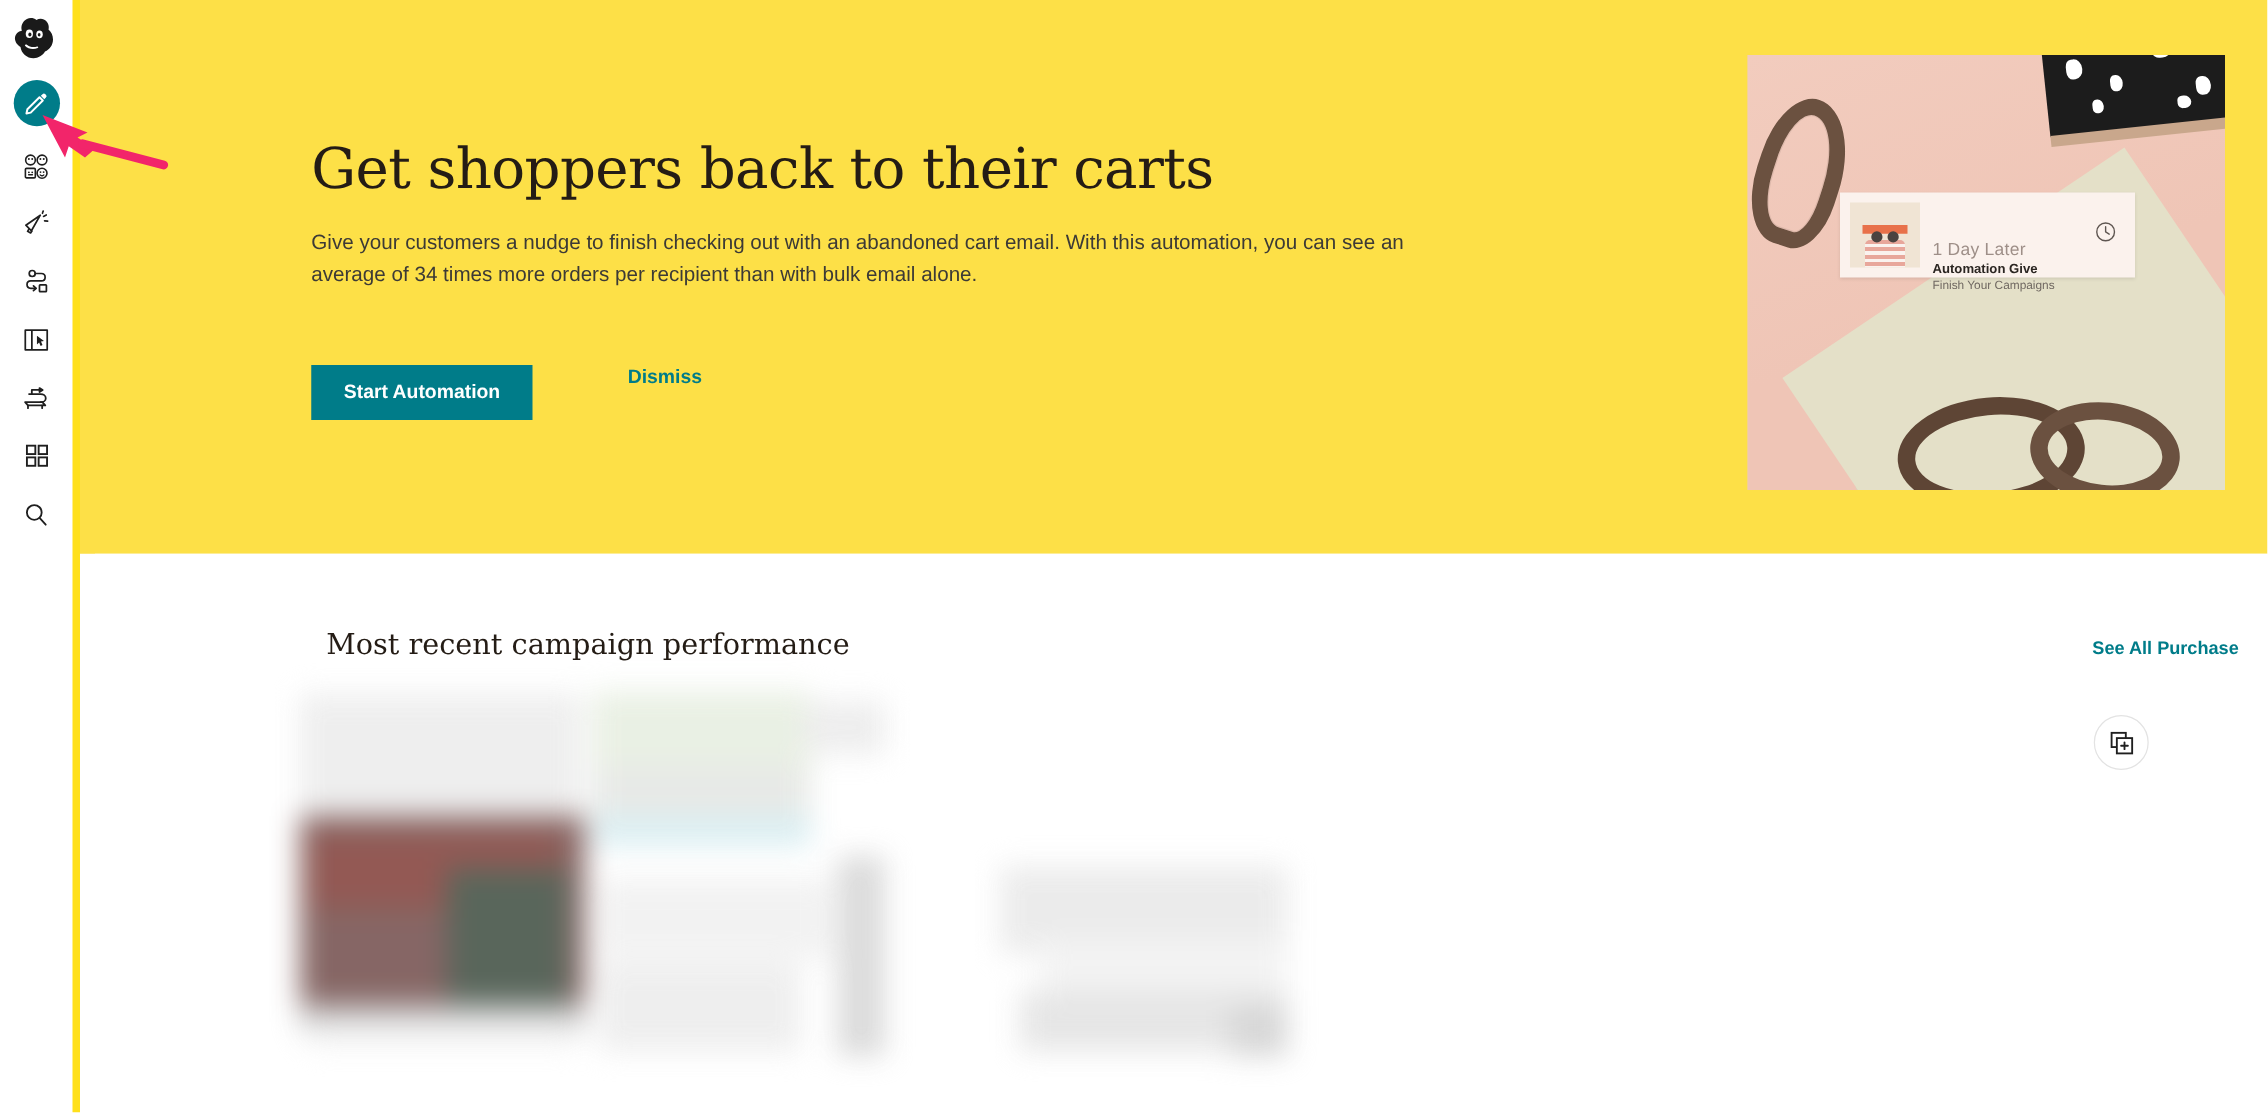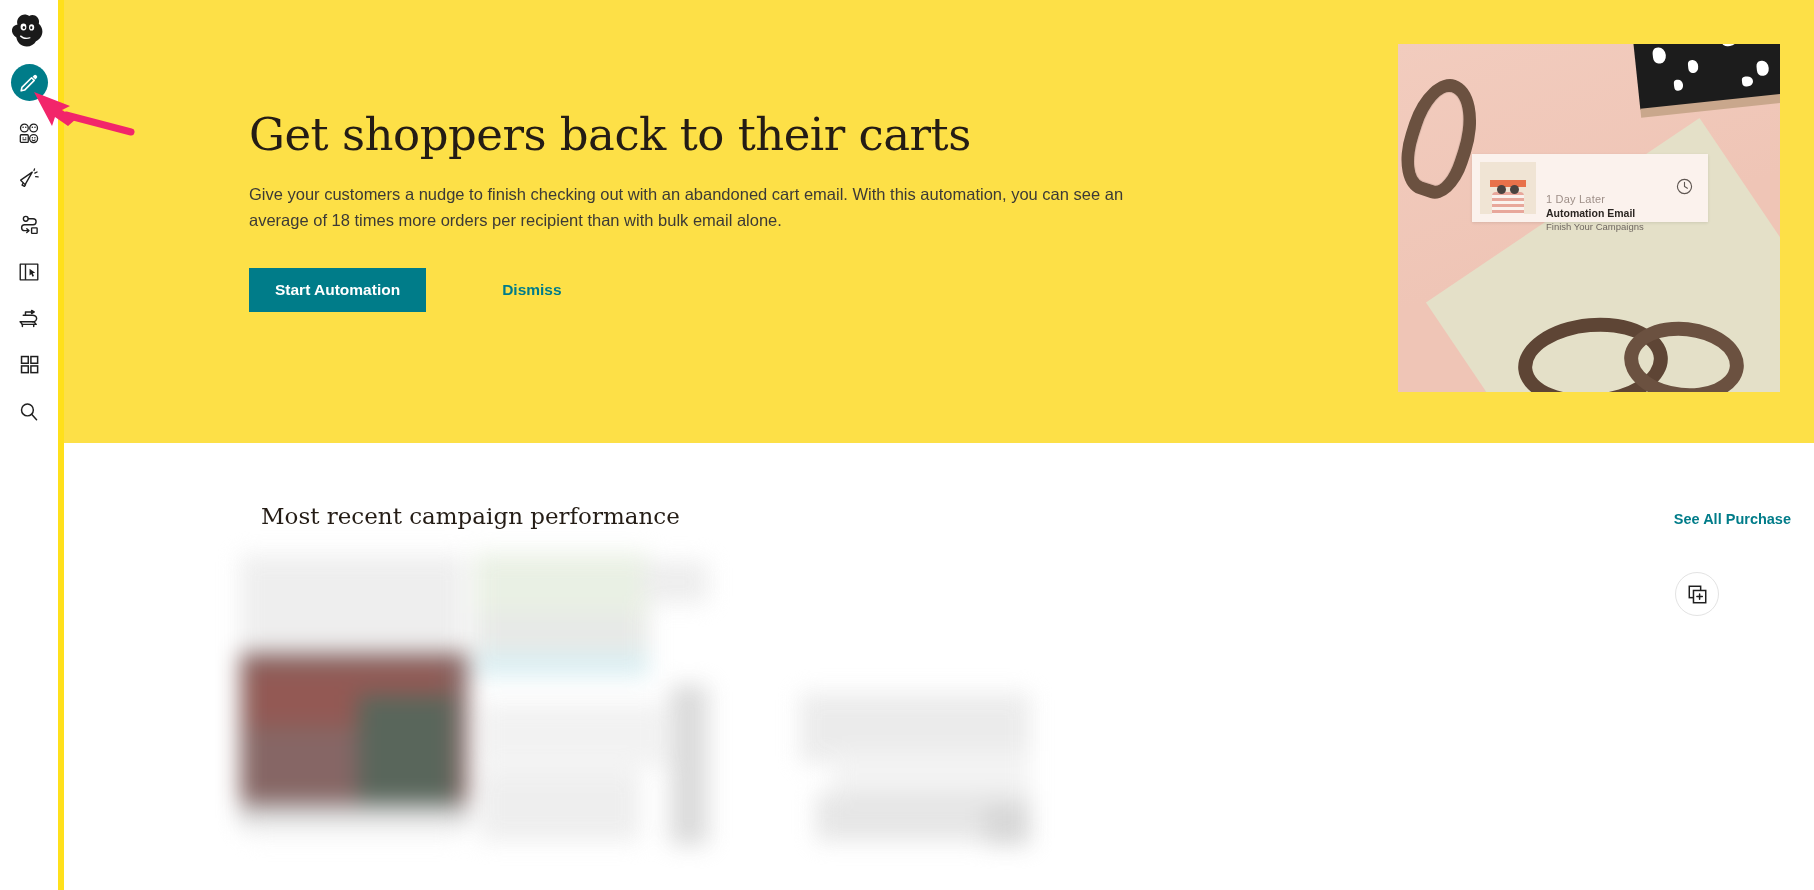--- a/index.html
+++ b/index.html
@@ -230,21 +230,21 @@
     width: 9px; height: 9px;
     border-radius: 50%;
     background: #4A4340;
   }
   #email-card-text {
     margin-left: 10px;
     flex: 1 1 auto;
     min-width: 0;
   }
   #card-eyebrow {
-    font-size: 11px;
+    font-size: 14px;
     color: #9E8F88;
     letter-spacing: 0.2px;
     margin-top: 48px;
   }
   #card-title {
     font-size: 10.5px;
     font-weight: bold;
     color: #2B2622;
     margin-top: 2px;
   }
@@ -433,23 +433,23 @@
 
   <svg id="arrow-annotation" viewBox="0 0 105 60">
     <path d="M4 16 L40 30 L32 34 L46 43 L38 50 L25 41 L22 50 Z" fill="#F2256A"></path>
     <path d="M36 39 L101 56" stroke="#F2256A" stroke-width="7" stroke-linecap="round"></path>
   </svg>
 
   <section id="hero" style="background: #fde047;">
 
     <div id="hero-text">
       <h1 id="hero-title" style="color: rgb(36, 28, 21);">Get shoppers back to their carts</h1>
-      <p id="hero-body">Give your customers a nudge to finish checking out with an abandoned cart email. With this automation, you can see an average of 18 times more orders per recipient than with bulk email alone.</p>
+      <p id="hero-body">Give your customers a nudge to finish checking out with an abandoned cart email. With this automation, you can see an average of 34 times more orders per recipient than with bulk email alone.</p>
       <div id="hero-actions">
-        <button id="start-automation" style="background: rgb(0, 124, 137);">Start Automation</button>
+        <button id="start-automation" style="background: rgb(0, 124, 137); margin-top: 24px;">Start Automation</button>
         <a id="dismiss-link" href="#" style="color: rgb(0, 124, 137);">Dismiss</a>
       </div>
     </div>
 
     <div id="hero-image">
       <div class="hi-bg-top"></div>
       <div class="hi-desk-corner2"></div>
       <div class="hi-desk-corner"></div>
 
       <div class="hi-notebook">
@@ -469,21 +469,21 @@
 
       <div id="email-card">
         <div id="email-card-thumb">
           <div class="thumb-bar"></div>
           <div class="thumb-fig"></div>
           <div class="thumb-head" style="left:17px;"></div>
           <div class="thumb-head" style="left:30px;"></div>
         </div>
         <div id="email-card-text">
           <div id="card-eyebrow">1 Day Later</div>
-          <div id="card-title">Automation Email</div>
+          <div id="card-title">Automation Give</div>
           <div id="card-sub">Finish Your Campaigns</div>
         </div>
         <div id="card-clock">
           <svg width="19" height="19" viewBox="0 0 22 22">
             <g fill="none" stroke="#5E5651" stroke-width="1.3" stroke-linecap="round">
               <circle cx="11" cy="11" r="8.2"></circle>
               <path d="M11 6.2V11l3.3 2.1"></path>
             </g>
           </svg>
         </div>

